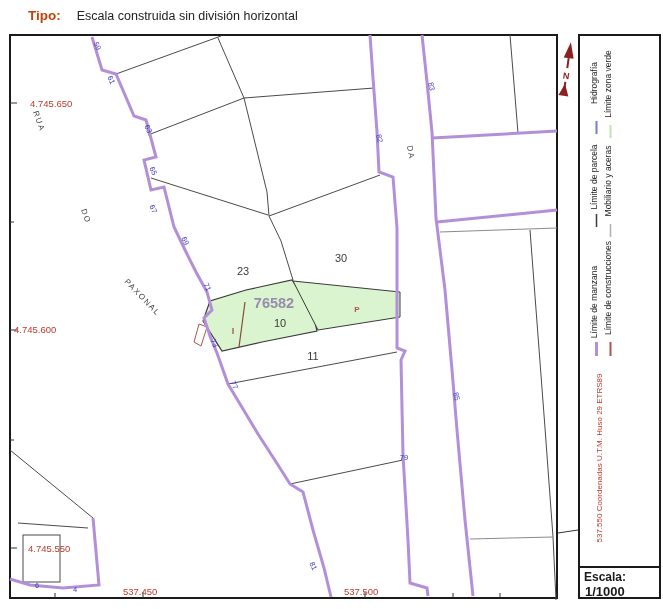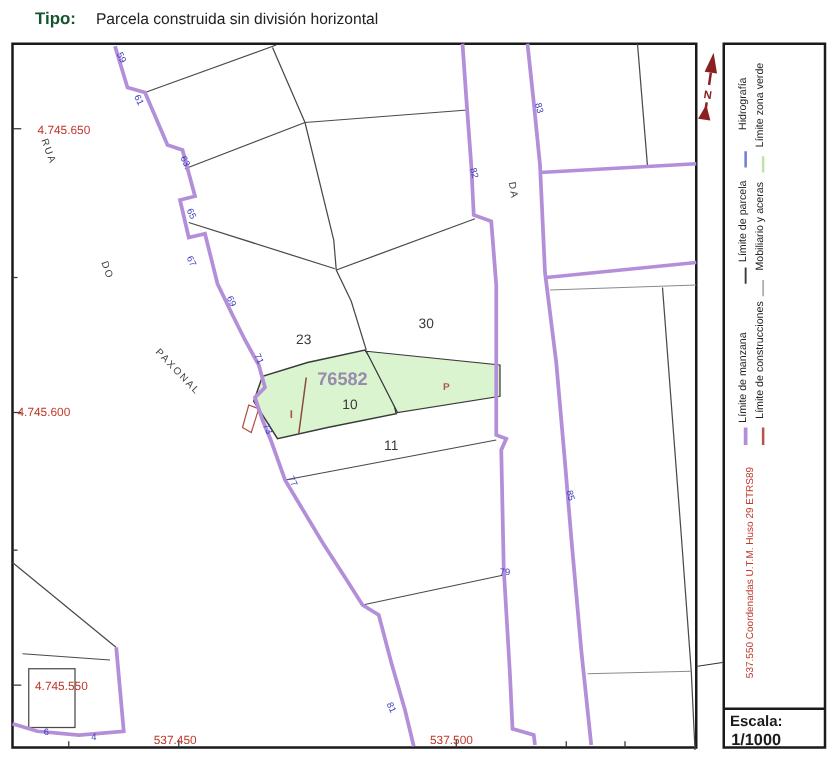--- a/index.html
+++ b/index.html
@@ -1,37 +1,37 @@
 <!DOCTYPE html>
 <html><head>
 <meta charset="utf-8">
 <style>
   html,body{margin:0;padding:0;background:#fff;}
   body{font-family:"Liberation Sans", sans-serif;}
   #stage{position:relative;width:663px;height:609px;background:#fff;overflow:hidden;}
   #hdr{position:absolute;left:28px;top:6px;white-space:nowrap;}
-  #hdr .t{font-weight:bold;font-size:13.5px;color:#14532d;}
+  #hdr .t{font-weight:bold;font-size:13.5px;color:#c2410c;}
   #hdr .v{font-size:12.5px;color:#222;margin-left:16px;}
   svg{position:absolute;left:0;top:0;}
   svg text{font-family:"Liberation Sans", sans-serif;}
   .portal{font-size:7.5px;}
   .parcelnum{font-size:11px;fill:#3a3a3a;}
   .coord{font-size:9.5px;}
   .street{font-size:8px;fill:#444;letter-spacing:1.5px;}
   .legtxt{font-size:8.5px;fill:#222;}
   .blk{stroke:#4a4a4a;stroke-width:1;fill:none;}
   .gry{stroke:#8a8a8a;stroke-width:1;fill:none;}
   .pur{stroke-width:3;fill:none;stroke-linejoin:miter;}
 </style>
 </head>
 <body>
 
 <div id="stage">
   <div id="hdr">
-    <span class="t">Tipo:</span><span class="v">Parcela construida sin división horizontal</span>
+    <span class="t">Tipo:</span><span class="v">Escala construida sin división horizontal</span>
   </div>
 
   <svg width="663" height="609" viewBox="0 0 663 609">
 
     <rect x="10" y="35" width="547" height="563" fill="#ffffff" stroke="#1a1a1a" stroke-width="2"></rect>
 
     <g stroke="#333" stroke-width="1">
       <line x1="10" y1="103" x2="17" y2="103"></line>
       <line x1="10" y1="222" x2="14" y2="222"></line>
       <line x1="10" y1="330" x2="17" y2="330"></line>

